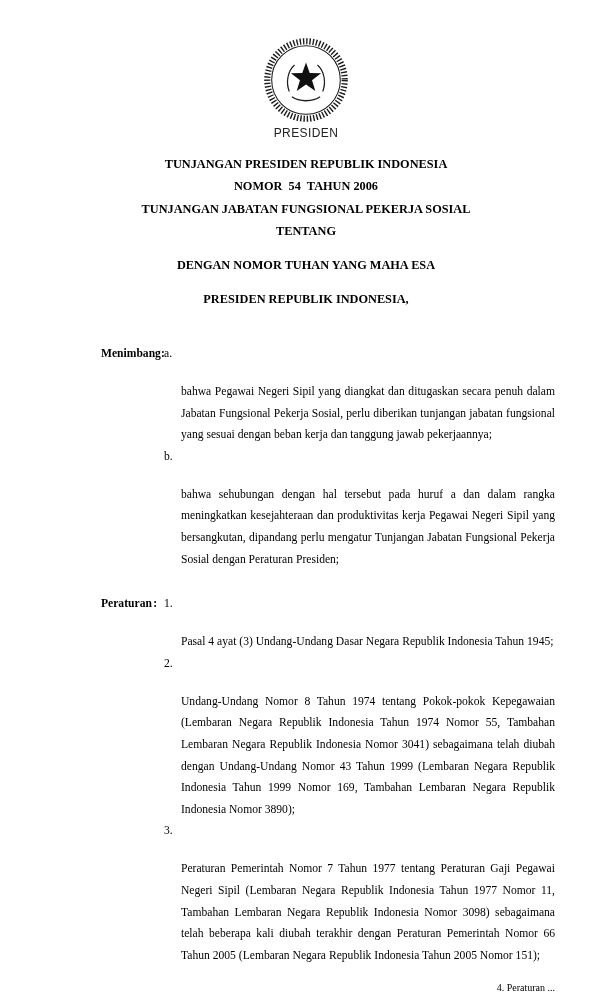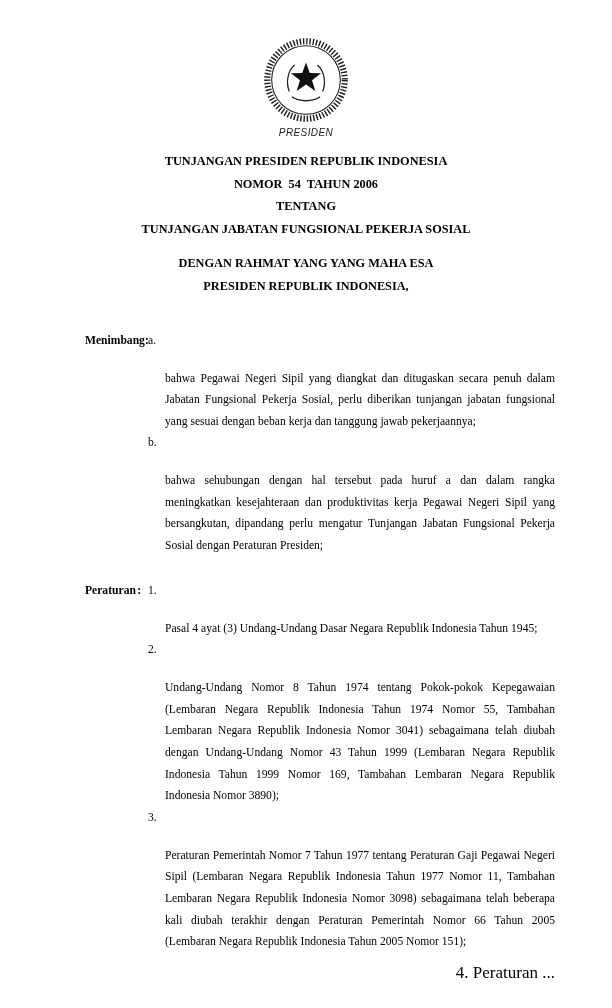--- a/index.html
+++ b/index.html
@@ -10,62 +10,62 @@
     position: relative;
     overflow: hidden;
     font-family: "Liberation Serif", serif;
     color: #000;
   }
   .header { text-align: center; padding-top: 36px; }
   .seal { display: block; margin: 0 auto; }
   .seal-caption {
     margin-top: 2px;
     font-family: "Liberation Sans", sans-serif;
-    font-size: 10px;
+    font-size: 12px;
     line-height: 1.3;
     letter-spacing: 0.4px;
     color: #222;
-    font-style: italic;
   }
   .title-block {
     margin-top: 16px;
     text-align: center;
     font-weight: 700;
     font-size: 12.3px;
   }
   .t-line { line-height: 13px; margin-bottom: 9.5px; white-space: pre-wrap; }
   .gap1 { margin-top: 21px; }
-  .gap2 { margin-top: 10px; }
+  .gap2 { margin-top: 21px; }
   .body {
     margin-top: 37px;
     padding-left: 85px;
     padding-right: 57px;
     font-size: 11.6px;
     line-height: 21.6px;
   }
   .section { display: flex; }
   .section + .section { margin-top: 23px; }
   .section-label {
     width: 56px;
     flex-shrink: 0;
     font-weight: 700;
     display: flex;
     justify-content: space-between;
     padding-right: 7px;
     align-items: flex-start;
+    margin-left: 16px;
   }
   .items { flex: 1; }
   .item { display: flex; }
   .item-marker { width: 17px; flex-shrink: 0; }
   .item-text { flex: 1; text-align: justify; margin-top: 38px; }
   .continuation {
-    margin-top: 10px;
+    margin-top: 16px;
     padding-right: 57px;
     text-align: right;
-    font-size: 17px;
+    font-size: 10px;
   }
 </style>
 </head>
 <body>
 
 <div class="page">
 
   <header class="header">
     <svg class="seal" viewBox="0 0 100 100" width="88" height="88" aria-hidden="true">
       <circle cx="50" cy="50" r="44" fill="none" stroke="#1c1c1c" stroke-width="7" stroke-dasharray="1.6 2.1"></circle>
@@ -76,23 +76,23 @@
       <polygon fill="#101010" points="50,30 54.23,42.17 67.12,42.44 56.85,50.22 60.58,62.56 50,55.2 39.42,62.56 43.15,50.22 32.88,42.44 45.77,42.17"></polygon>
     </svg>
     <div class="seal-caption">
       <div>PRESIDEN</div>
     </div>
   </header>
 
   <section class="title-block">
     <div class="t-line">TUNJANGAN PRESIDEN REPUBLIK INDONESIA</div>
     <div class="t-line">NOMOR  54  TAHUN 2006</div>
+    <div class="t-line">TUNJANGAN JABATAN FUNGSIONAL PEKERJA SOSIAL</div>
     <div class="t-line">TENTANG</div>
-    <div class="t-line">TUNJANGAN JABATAN FUNGSIONAL PEKERJA SOSIAL</div>
-    <div class="t-line gap1">DENGAN RAHMAT YANG YANG MAHA ESA</div>
+    <div class="t-line gap1">DENGAN NOMOR TUHAN YANG MAHA ESA</div>
     <div class="t-line gap2">PRESIDEN REPUBLIK INDONESIA,</div>
   </section>
 
   <main class="body">
 
     <div class="section">
       <div class="section-label">
         <span>Menimbang</span>
         <span>:</span>
       </div>

